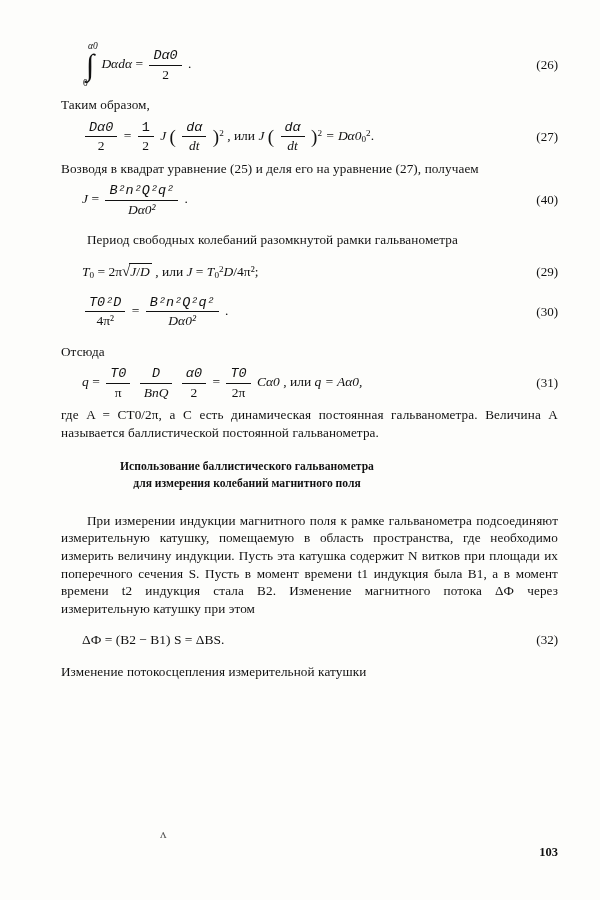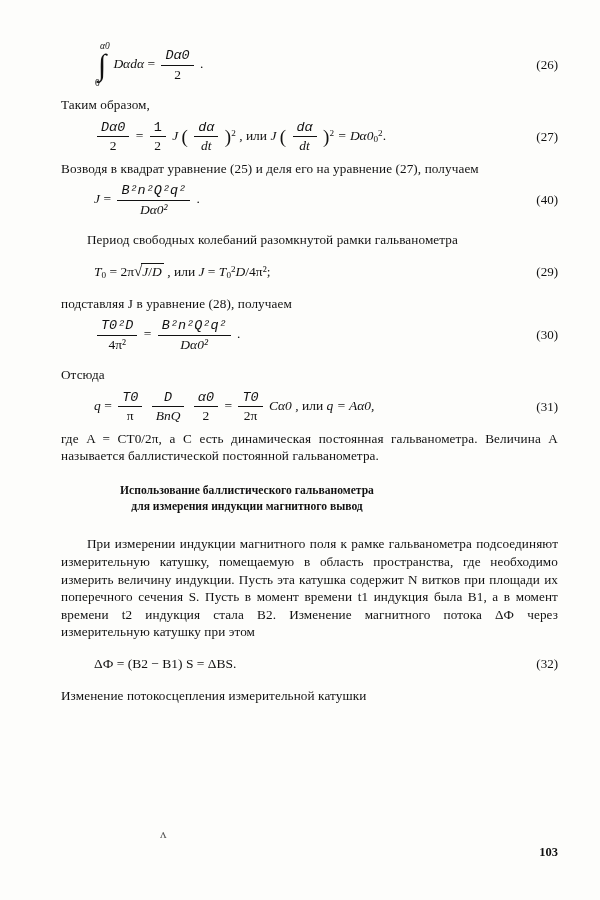--- a/index.html
+++ b/index.html
@@ -37,21 +37,21 @@
     text-indent: 26px;
   }
   .eqrow {
     position: relative;
     display: flex;
     align-items: center;
     min-height: 34px;
     margin: 6px 0 6px 0;
   }
   .eqbody {
-    margin-left: 46px;
+    margin-left: 34px;
     font-family: "Liberation Serif", serif;
     font-size: 13.5px;
     white-space: nowrap;
   }
   .eqnum {
     position: absolute;
     right: 0;
     top: 50%;
     transform: translateY(-50%);
     font-size: 13px;
@@ -217,21 +217,20 @@
 
     <div class="eqrow">
       <div class="eqbody">
         <span><span class="it">T</span><sub>0</sub> = 2π<span class="radical">√</span><span class="sqrt"><span class="it">J</span>/<span class="it">D</span></span></span>
         <span>, или</span>
         <span><span class="it">J</span> = <span class="it">T</span><sub>0</sub><sup>2</sup><span class="it">D</span>/4π²;</span>
       </div>
       <div class="eqnum">(29)</div>
     </div>
 
-    <p class="para">подставляя J в уравнение (28), получаем</p>
 
     <div class="eqrow">
       <div class="eqbody">
         <span class="frac">
           <span class="num it">T0²D</span>
           <span class="den">4π²</span>
         </span>
         <span>=</span>
         <span class="frac">
           <span class="num it">B²n²Q²q²</span>
@@ -271,21 +270,21 @@
         <span>, или</span>
         <span class="it">q = Aα0,</span>
       </div>
       <div class="eqnum">(31)</div>
     </div>
 
     <p class="para">где A = CT0/2π, а C есть динамическая постоянная гальванометра. Величина A называется баллистической постоянной гальванометра.</p>
 
     <div class="subhead">
       <div>Использование баллистического гальванометра</div>
-      <div>для измерения индукции магнитного вывод</div>
+      <div>для измерения колебаний магнитного поля</div>
     </div>
 
     <div class="spacer-md"></div>
 
     <p class="para indent">При измерении индукции магнитного поля к рамке гальванометра подсоединяют измерительную катушку, помещаемую в область пространства, где необходимо измерить величину индукции. Пусть эта катушка содержит N витков при площади их поперечного сечения S. Пусть в момент времени t1 индукция была B1, а в момент времени t2 индукция стала B2. Изменение магнитного потока ΔФ через измерительную катушку при этом</p>
 
     <div class="eqrow">
       <div class="eqbody">ΔФ = (B2 − B1) S = ΔBS.</div>
       <div class="eqnum">(32)</div>
     </div>

